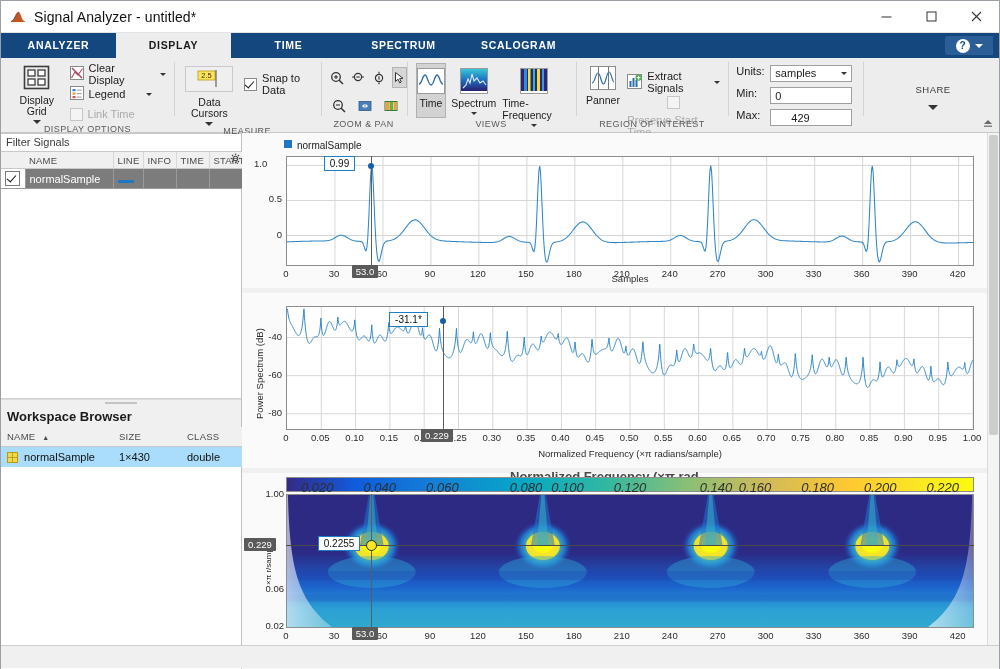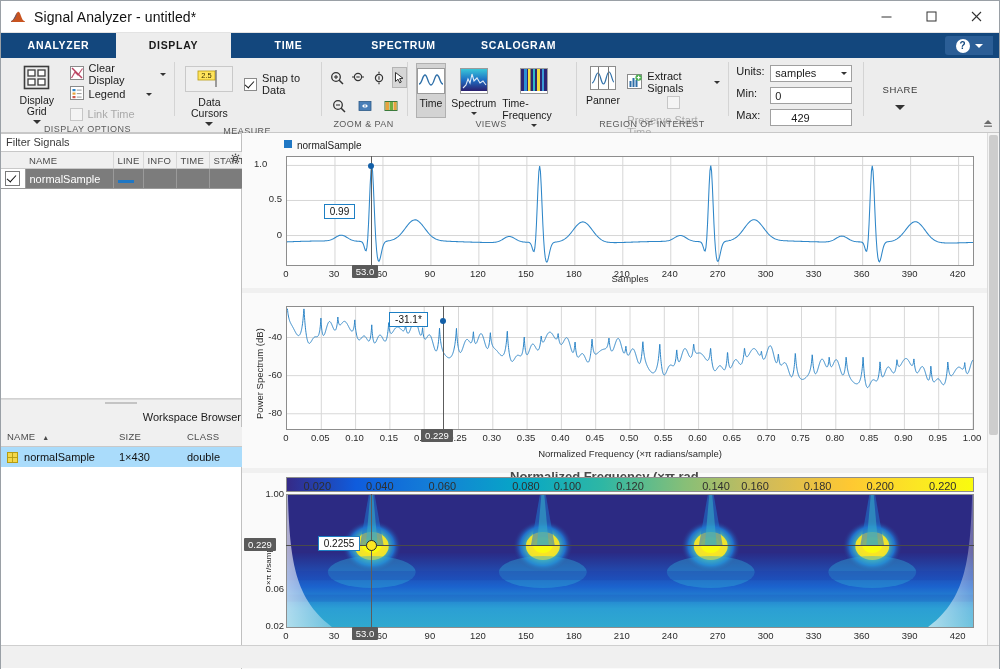--- a/index.html
+++ b/index.html
@@ -57,21 +57,21 @@
   .fieldrow .fl{width:34px;font-size:11px;}
   .txtin{height:17px;border:1px solid #a0a0a0;background:#fff;font-size:11px;line-height:17px;padding:0 4px;box-sizing:border-box;}
   .selin{height:17px;border:1px solid #a0a0a0;background:#fff;font-size:11px;line-height:17px;padding:0 4px;box-sizing:border-box;display:flex;align-items:center;justify-content:space-between;}
 
   .collapse{position:absolute;right:5px;bottom:3px;width:12px;height:12px;}
 
   
   .main{display:flex;height:542px;}
   .leftpane{width:241px;background:#f0f0f0;display:flex;flex-direction:column;border-right:1px solid #c0c0c0;box-sizing:border-box;}
   .pane-title{height:17px;line-height:17px;font-size:11px;padding-left:6px;background:#f0f0f0;}
-  .pane-title.bold{font-weight:normal;font-size:11px;height:20px;line-height:20px;text-align:right;}
+  .pane-title.bold{font-weight:bold;font-size:13px;height:20px;line-height:20px;}
 
   .filterbox{height:17px;background:#fff;border:1px solid #c8c8c8;border-left:none;border-right:none;font-size:11px;line-height:17px;padding-left:5px;color:#3a3a3a;}
 
   table.grid{border-collapse:collapse;width:100%;table-layout:fixed;}
   table.grid th{background:#f0f0f0;font-size:9.5px;font-weight:normal;color:#4a4a4a;text-align:left;padding:1px 0 1px 4px;border-right:1px solid #d8d8d8;border-bottom:1px solid #c9c9c9;height:14px;letter-spacing:.2px;}
   .sig-row td{height:19px;background:#7c7c7c;border-right:1px solid #9a9a9a;border-bottom:1px solid #9a9a9a;padding:0 0 0 4px;color:#fff;font-size:11px;}
   .sig-row td.cb{background:#fff;text-align:center;padding:0;color:#111;}
   .linechip{width:16px;height:3px;background:#1f77c4;display:inline-block;}
   .sigs-empty{flex:1;background:#fff;border-top:none;}
 
@@ -95,21 +95,21 @@
   .legend-sw{width:8px;height:8px;background:#1f77c4;display:inline-block;margin-right:5px;vertical-align:1px;}
   .legend{position:absolute;font-size:10px;color:#222;}
 
   .cursor-v{position:absolute;width:1px;background:#5c5c5c;}
   .cursor-h{position:absolute;height:1px;background:#4a4a4a;}
   .cur-tag{position:absolute;background:#5a5a5a;color:#fff;font-size:9.5px;padding:1px 4px;border-radius:1px;white-space:nowrap;}
   .val-tag{position:absolute;background:#fff;border:1.4px solid #1d7fc4;color:#111;font-size:10px;padding:1px 5px;white-space:nowrap;}
   .dot{position:absolute;width:6px;height:6px;border-radius:50%;background:#1460a8;}
 
   .cbar{position:absolute;border:1px solid #8d8d8d;box-sizing:border-box;}
-  .cbar-tick{position:absolute;font-size:11px;color:#3a3a3a;}
+  .cbar-tick{position:absolute;font-size:13px;color:#3a3a3a;font-style:italic;}
 
   
   .statusbar{position:absolute;left:0;right:0;bottom:0;height:22px;background:#f0f0f0;border-top:1px solid #cfcfcf;}
   .vsb{position:absolute;right:0;width:11px;background:#f4f4f4;border-left:1px solid #dcdcdc;}
   .vsb i{position:absolute;left:1px;right:1px;background:#cdcdcd;border-radius:2px;}
 </style>
 </head>
 <body>
 
 <div id="app">
@@ -389,21 +389,21 @@
         </div>
         <div class="fieldrow">
           <span class="fl">Max:</span>
           <span class="txtin" style="width:82px;padding-left:20px;">429</span>
         </div>
       </div>
       <div class="rgroup-label">TIME LIMITS</div>
     </div>
 
     <div class="rgroup" style="width:136px;">
-      <div class="rgroup-body" style="justify-content:flex-start;padding-left:12px;padding-top:18px;">
+      <div class="rgroup-body" style="justify-content:center;padding-left:12px;padding-top:18px;">
         <div class="bigbtn" style="width:50px;">
           <span class="lbl" style="font-size:9.5px;letter-spacing:.5px;color:#3a3a3a;">SHARE</span>
           <span class="caret" style="margin-top:10px;border-left-width:5px;border-right-width:5px;border-top-width:5px;"></span>
         </div>
       </div>
       <div class="rgroup-label">&nbsp;</div>
       <span class="collapse">
         <svg width="12" height="12" viewBox="0 0 12 12">
             <path d="M2 7 L6 3 L10 7 Z" fill="#6a6a6a"></path>
             <line x1="2" y1="9.2" x2="10" y2="9.2" stroke="#6a6a6a" stroke-width="1.2"></line>
@@ -567,21 +567,21 @@
             <div class="tick" style="left:559.6923076923077px;top:135px;width:24px;text-align:center;">330</div>
             <div class="tick" style="left:607.6643356643357px;top:135px;width:24px;text-align:center;">360</div>
             <div class="tick" style="left:655.6363636363636px;top:135px;width:24px;text-align:center;">390</div>
             <div class="tick" style="left:703.6083916083917px;top:135px;width:24px;text-align:center;">420</div>
           </div>
 
         <div class="axlabel" style="left:0;top:140px;width:776px;text-align:center;">Samples</div>
 
         <div class="cursor-v" id="t-cursor" style="left: 128.751px; top: 23px; height: 110px;"></div>
         <div class="dot" id="t-dot" style="left: 125.751px; top: 30.1169px;"></div>
-        <div class="val-tag" id="t-val" style="left: 81.7506px; top: 23.1169px; margin-top: 48px;">0.99</div>
+        <div class="val-tag" id="t-val" style="left: 81.7506px; top: 23.1169px;">0.99</div>
         <div class="cur-tag" id="t-xtag" style="left: 109.751px; top: 132px;">53.0</div>
       </div>
 
       <div class="plotcard" style="top:160px;height:175px;">
         <div class="axes" id="ax-spec" style="left:44px;top:13px;width:688px;height:124px;">
           <svg width="686" height="122" viewBox="0 0 686 122" preserveAspectRatio="none" style="display:block">
             <g id="sgrid">
                 <line x1="34.300000000000004" y1="0" x2="34.300000000000004" y2="122" stroke="#d8d8d8" stroke-width="1" vector-effect="non-scaling-stroke"></line>
                 <line x1="68.60000000000001" y1="0" x2="68.60000000000001" y2="122" stroke="#d8d8d8" stroke-width="1" vector-effect="non-scaling-stroke"></line>
                 <line x1="102.89999999999999" y1="0" x2="102.89999999999999" y2="122" stroke="#d8d8d8" stroke-width="1" vector-effect="non-scaling-stroke"></line>

